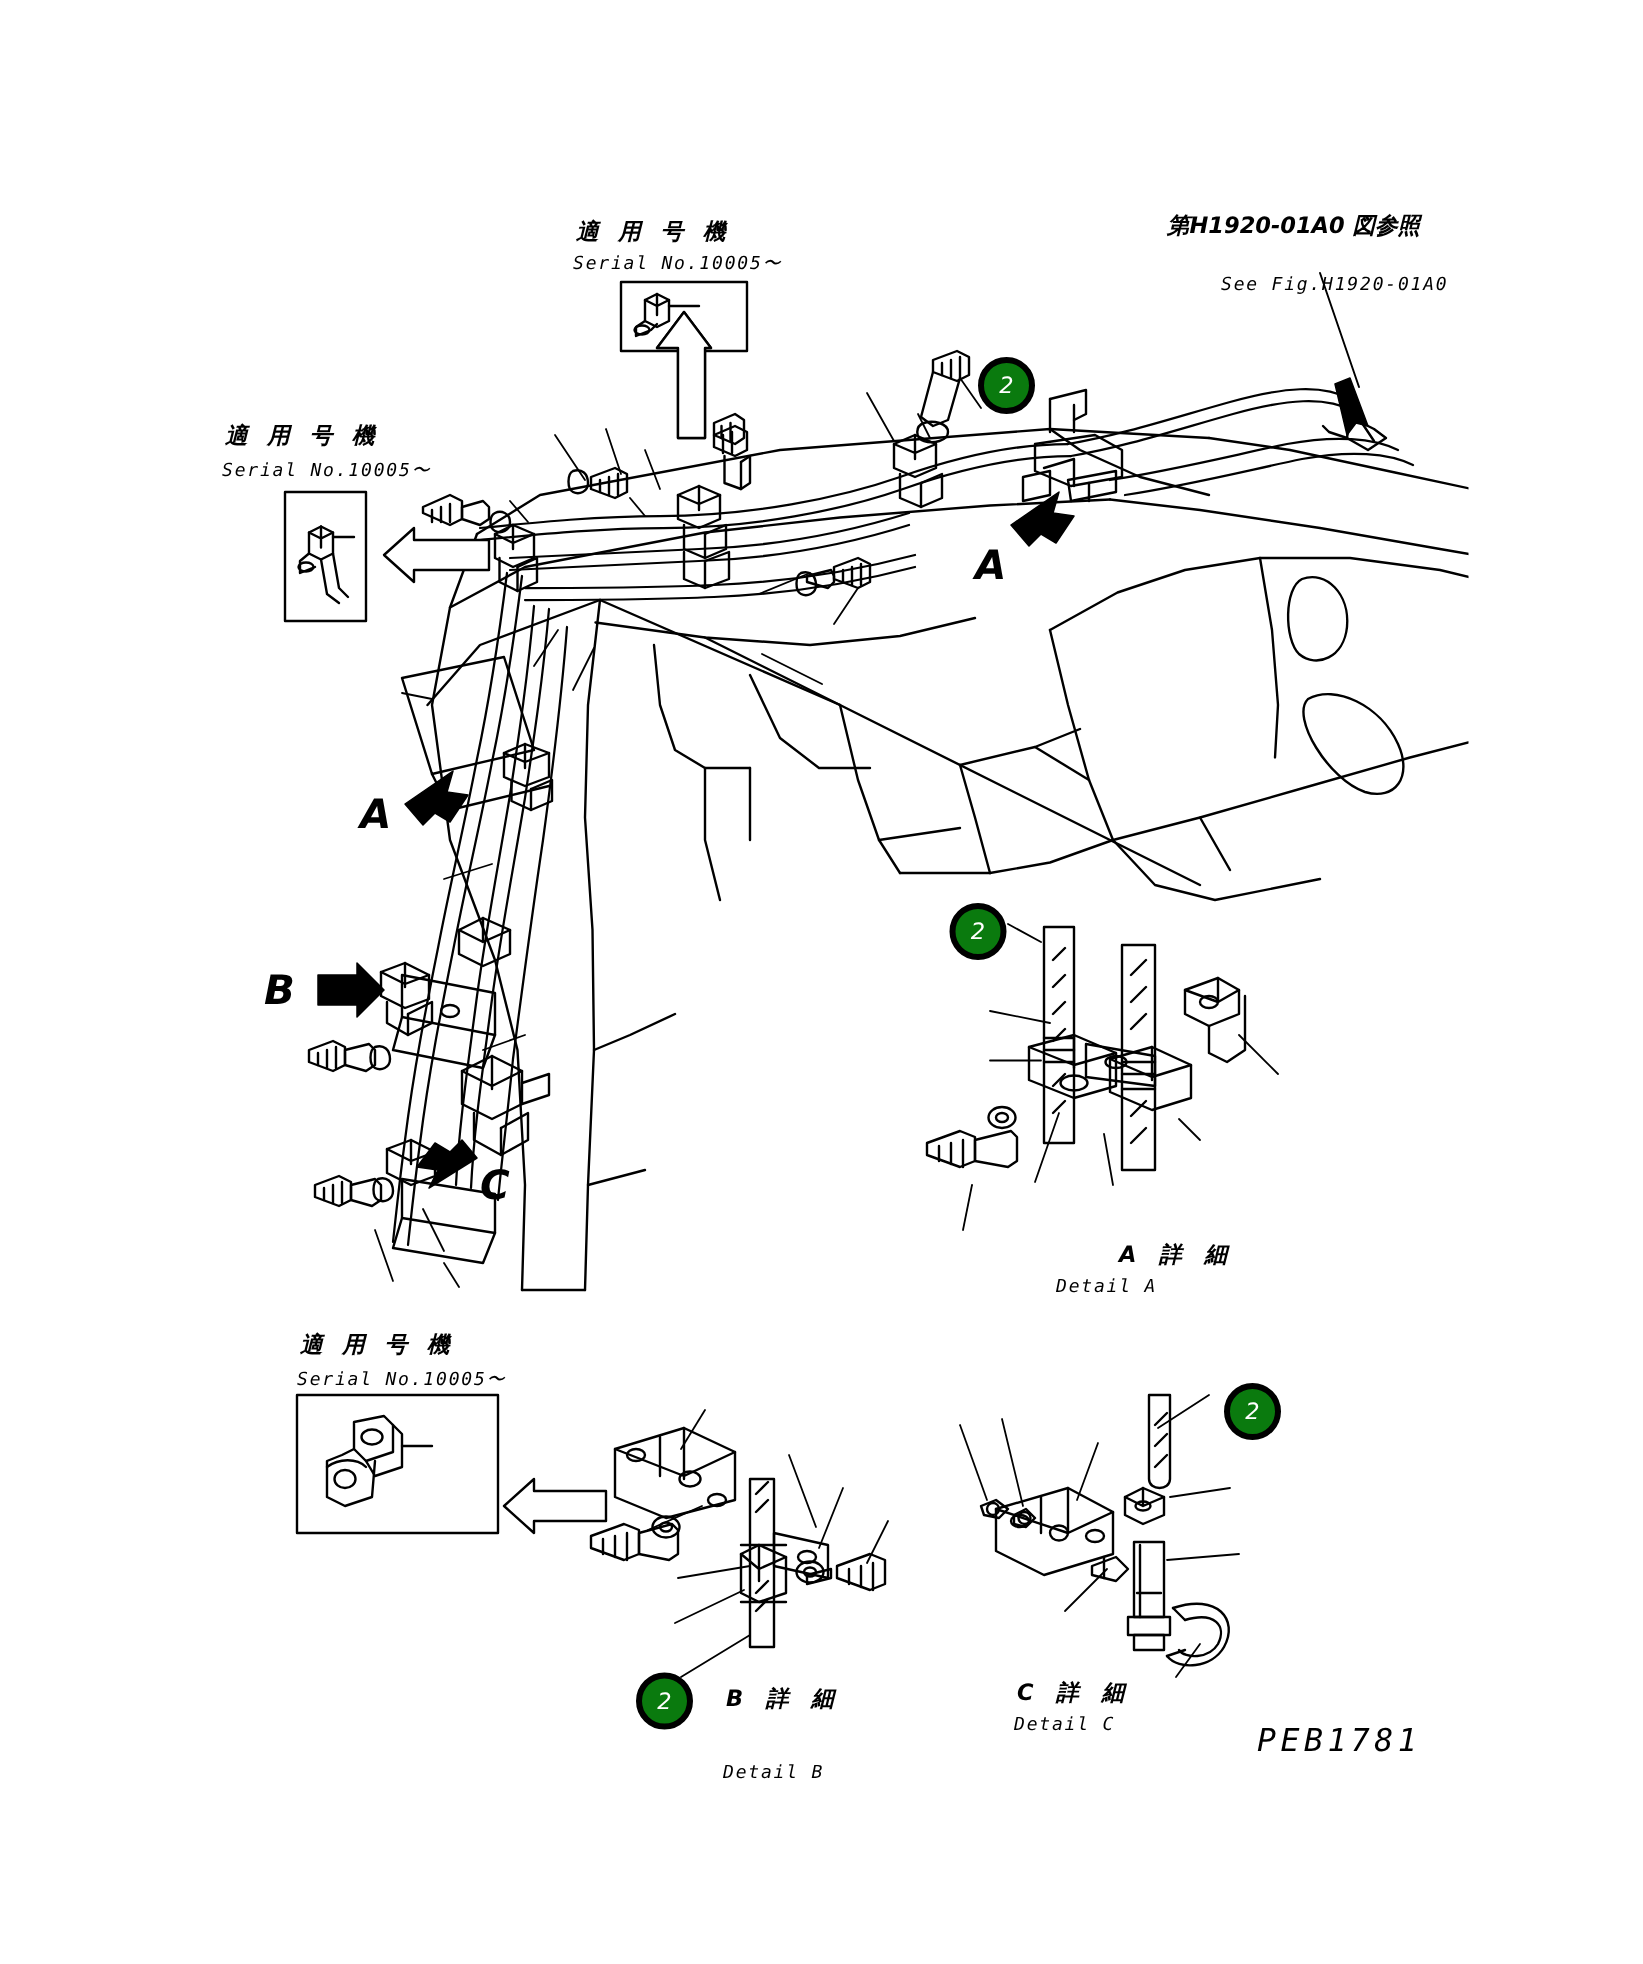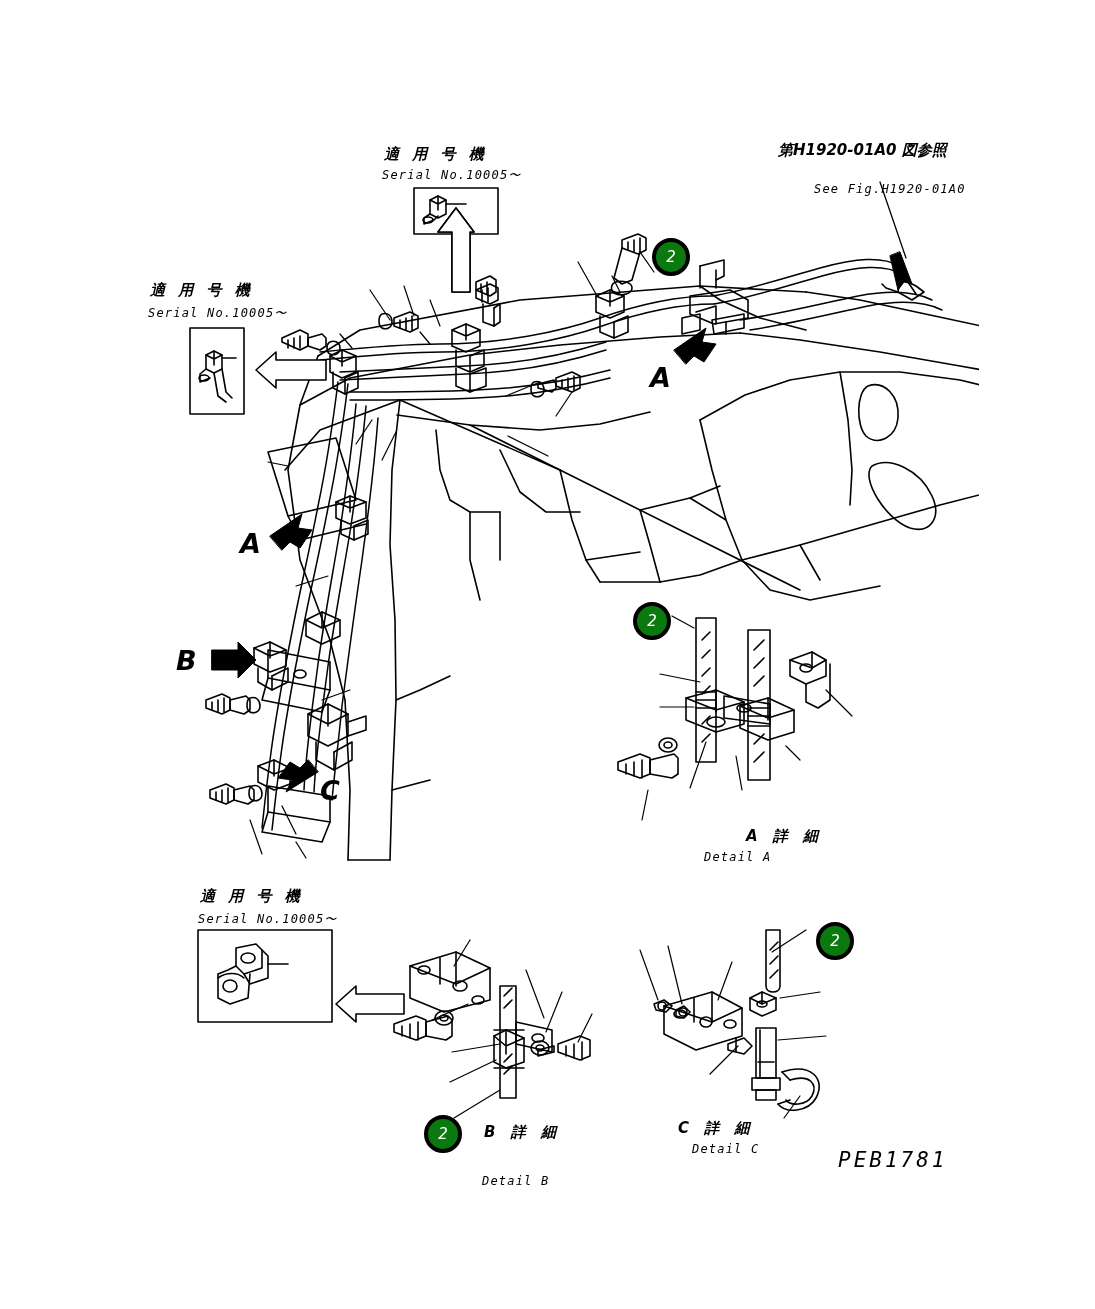--- a/index.html
+++ b/index.html
@@ -460,21 +460,21 @@
   <div class="lbl secletter" style="left:176px; top:645px;">B</div>
   <div class="lbl secletter" style="left:320px; top:775px;">C</div>
 
   <div class="lbl detailjp" style="left:706px; top:828px;margin-left:40px;">A 詳 細</div>
   <div class="lbl rom" style="left:704px; top:850px;">Detail A</div>
 
   <div class="lbl detailjp" style="left:484px; top:1124px;">B 詳 細</div>
   <div class="lbl rom" style="left:482px; top:1146px;margin-top:28px;">Detail B</div>
 
   <div class="lbl detailjp" style="left:678px; top:1120px;">C 詳 細</div>
-  <div class="lbl rom" style="left:676px; top:1142px;margin-left:16px;">Detail C</div>
+  <div class="lbl rom" style="left:676px; top:1142px;">Detail C</div>
 
   <div class="lbl figcode" style="left:838px; top:1148px;">PEB1781</div>
 
   <div class="marker" style="left:652px; top:238px;">2</div>
   <div class="marker" style="left:633px; top:602px;">2</div>
   <div class="marker" style="left:816px; top:922px;">2</div>
   <div class="marker" style="left:424px; top:1115px;">2</div>
 
 </div>
 

